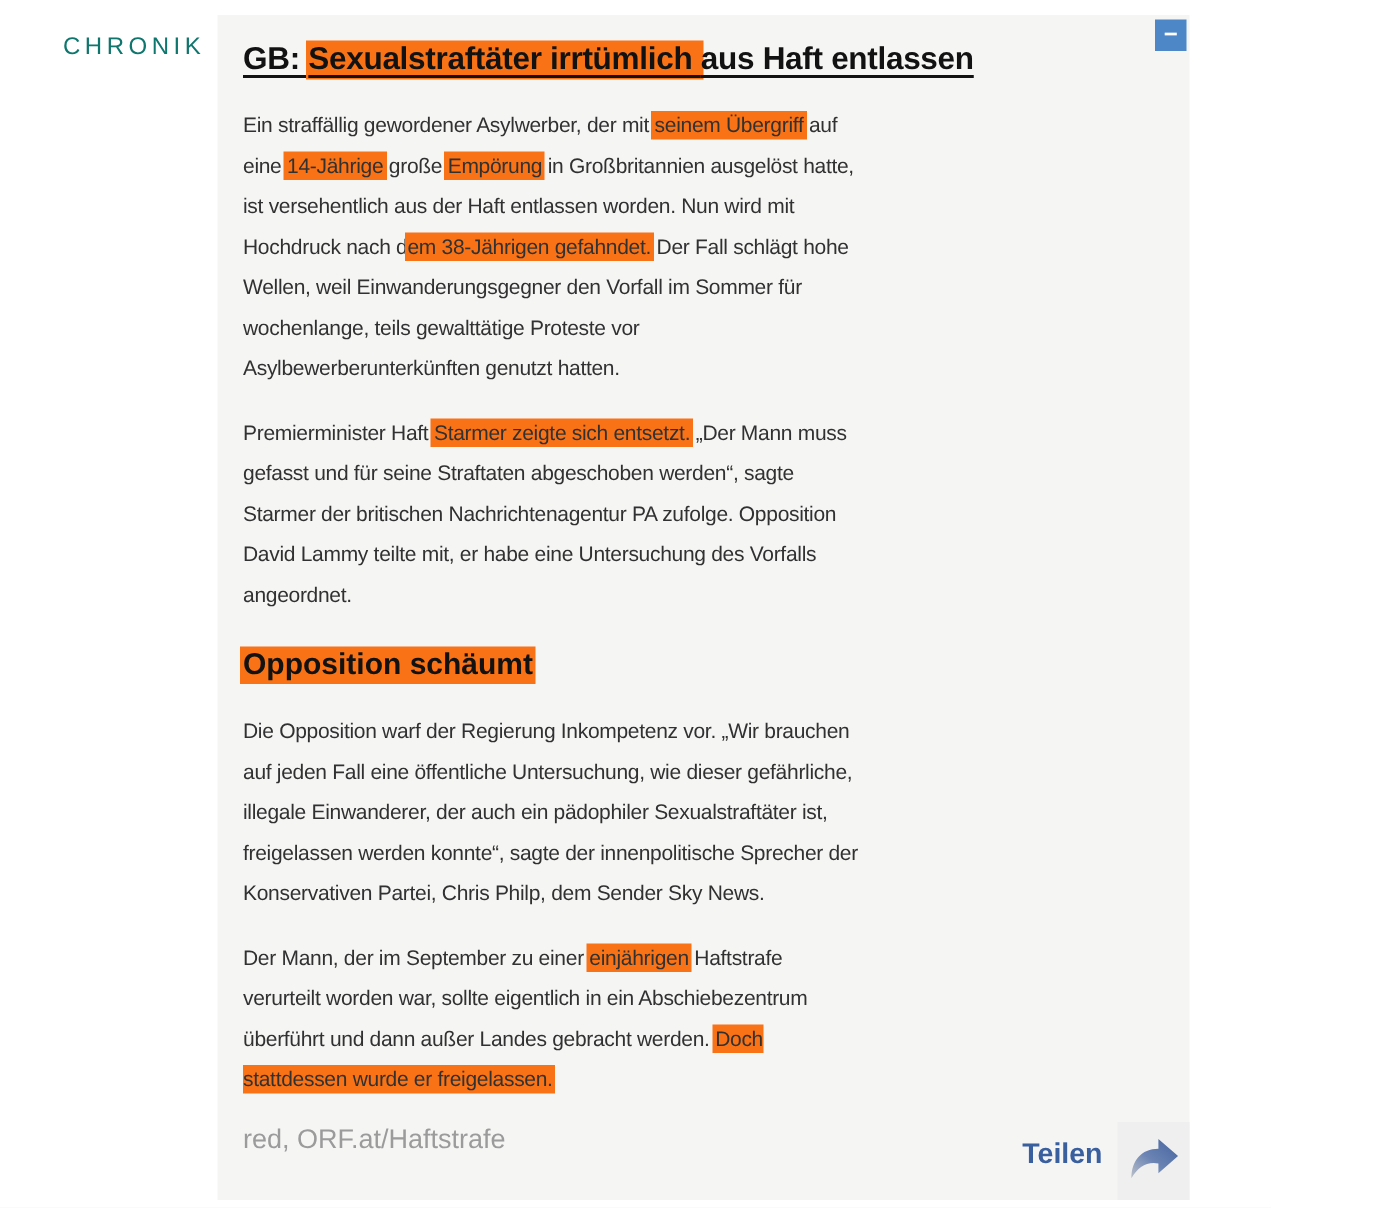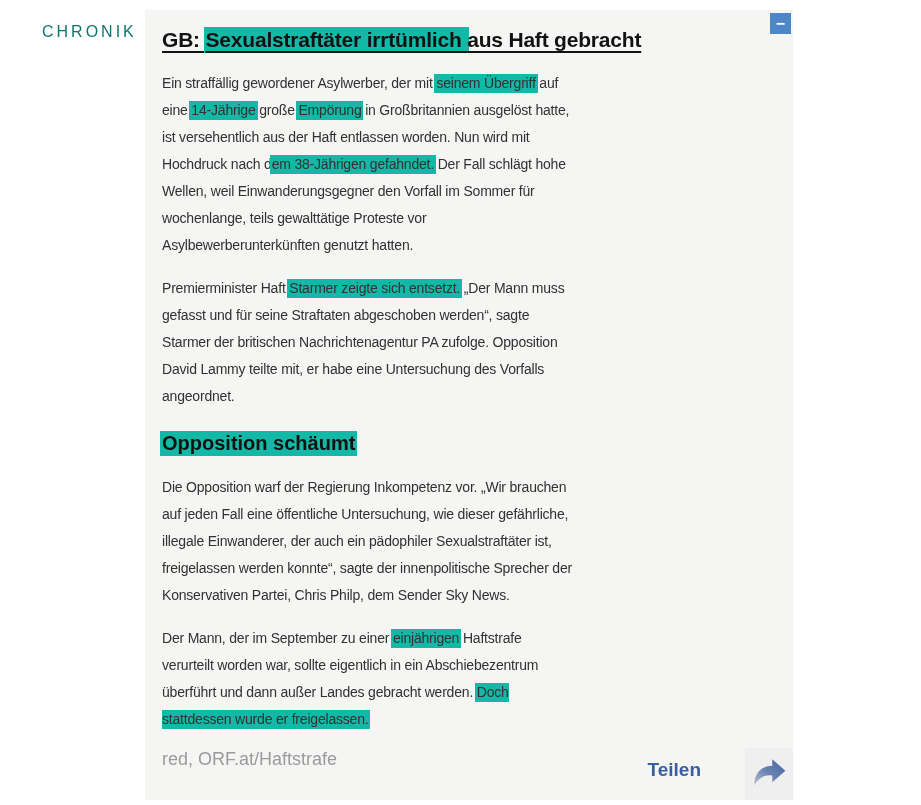--- a/index.html
+++ b/index.html
@@ -46,51 +46,50 @@
     color: #313131;
     margin: 0 0 16px 0;
     letter-spacing: -0.2px;
   }
   .subhead {
     white-space: pre-line;
     font-size: 20px; line-height: 26px; font-weight: bold;
     color: #121212;
     margin: 20px 0 18px 0;
   }
-  .hl { background: #14b8a6; padding: 1px 2px 2px 2px; margin: -1px -2px -2px -2px; }
+  .hl { background: #f97316; padding: 1px 2px 2px 2px; margin: -1px -2px -2px -2px; }
   .subhead .hl { margin-right: -16px; }
   .byline {
     font-size: 18px; color: #9b9b9b;
     margin-top: 16px;
   }
   .share {
     position: absolute; right: 0; bottom: 0;
     display: flex; align-items: center;
     cursor: pointer;
-    gap: 34px;
   }
   .share-label {
     font-size: 19px; font-weight: bold; color: #3a5f9f;
     margin-right: 10px; margin-bottom: 8px;
   }
   .share-iconbox {
     width: 48px; height: 52px;
     background: #eeefee;
     display: flex; align-items: center; justify-content: center;
   }
 </style>
 </head>
 <body>
 
 <div class="category">CHRONIK</div>
 
 <div class="article">
   <button class="minimize">−</button>
 
-  <h1 class="title"><span>GB: </span><span class="hl">Sexualstraftäter irrtümlich </span><span>aus Haft gebracht</span></h1>
+  <h1 class="title"><span>GB: </span><span class="hl">Sexualstraftäter irrtümlich </span><span>aus Haft entlassen</span></h1>
 
   <div id="article-body">
       <p class="para"><span>Ein straffällig gewordener Asylwerber, der mit </span><span class="hl">seinem Übergriff</span><span> auf
 eine </span><span class="hl">14-Jährige</span><span> große </span><span class="hl">Empörung</span><span> in Großbritannien ausgelöst hatte,
 ist versehentlich aus der Haft entlassen worden. Nun wird mit
 Hochdruck nach d</span><span class="hl">em 38-Jährigen gefahndet.</span><span> Der Fall schlägt hohe
 Wellen, weil Einwanderungsgegner den Vorfall im Sommer für
 wochenlange, teils gewalttätige Proteste vor
 Asylbewerberunterkünften genutzt hatten.</span></p>
       <p class="para"><span>Premierminister Haft </span><span class="hl">Starmer zeigte sich entsetzt.</span><span> „Der Mann muss

